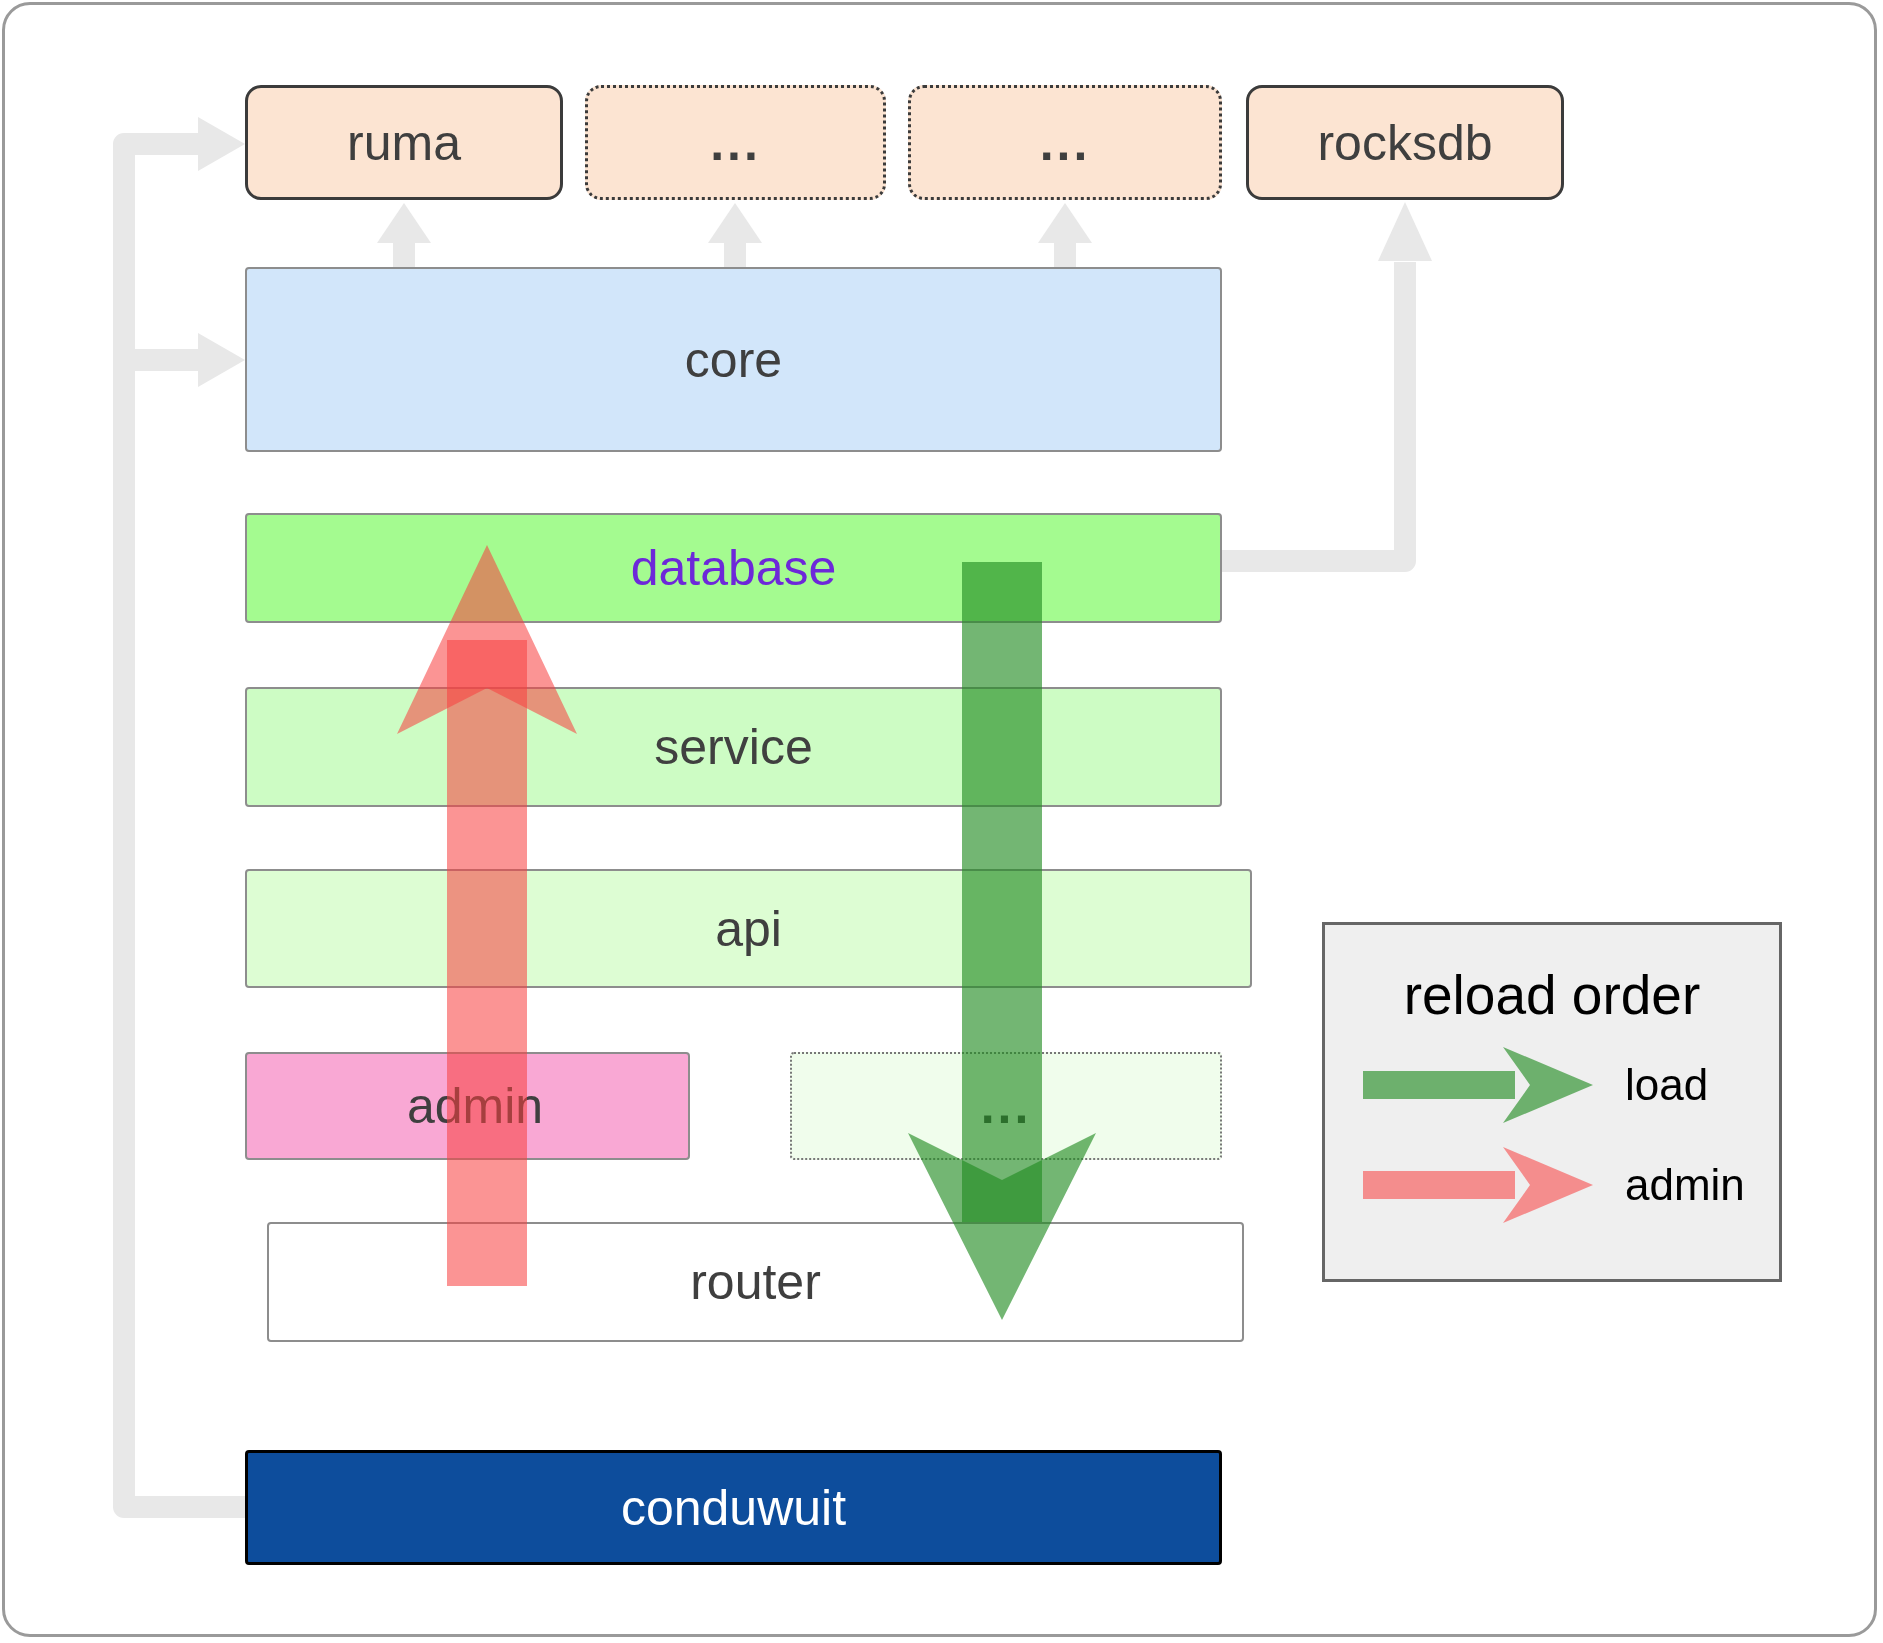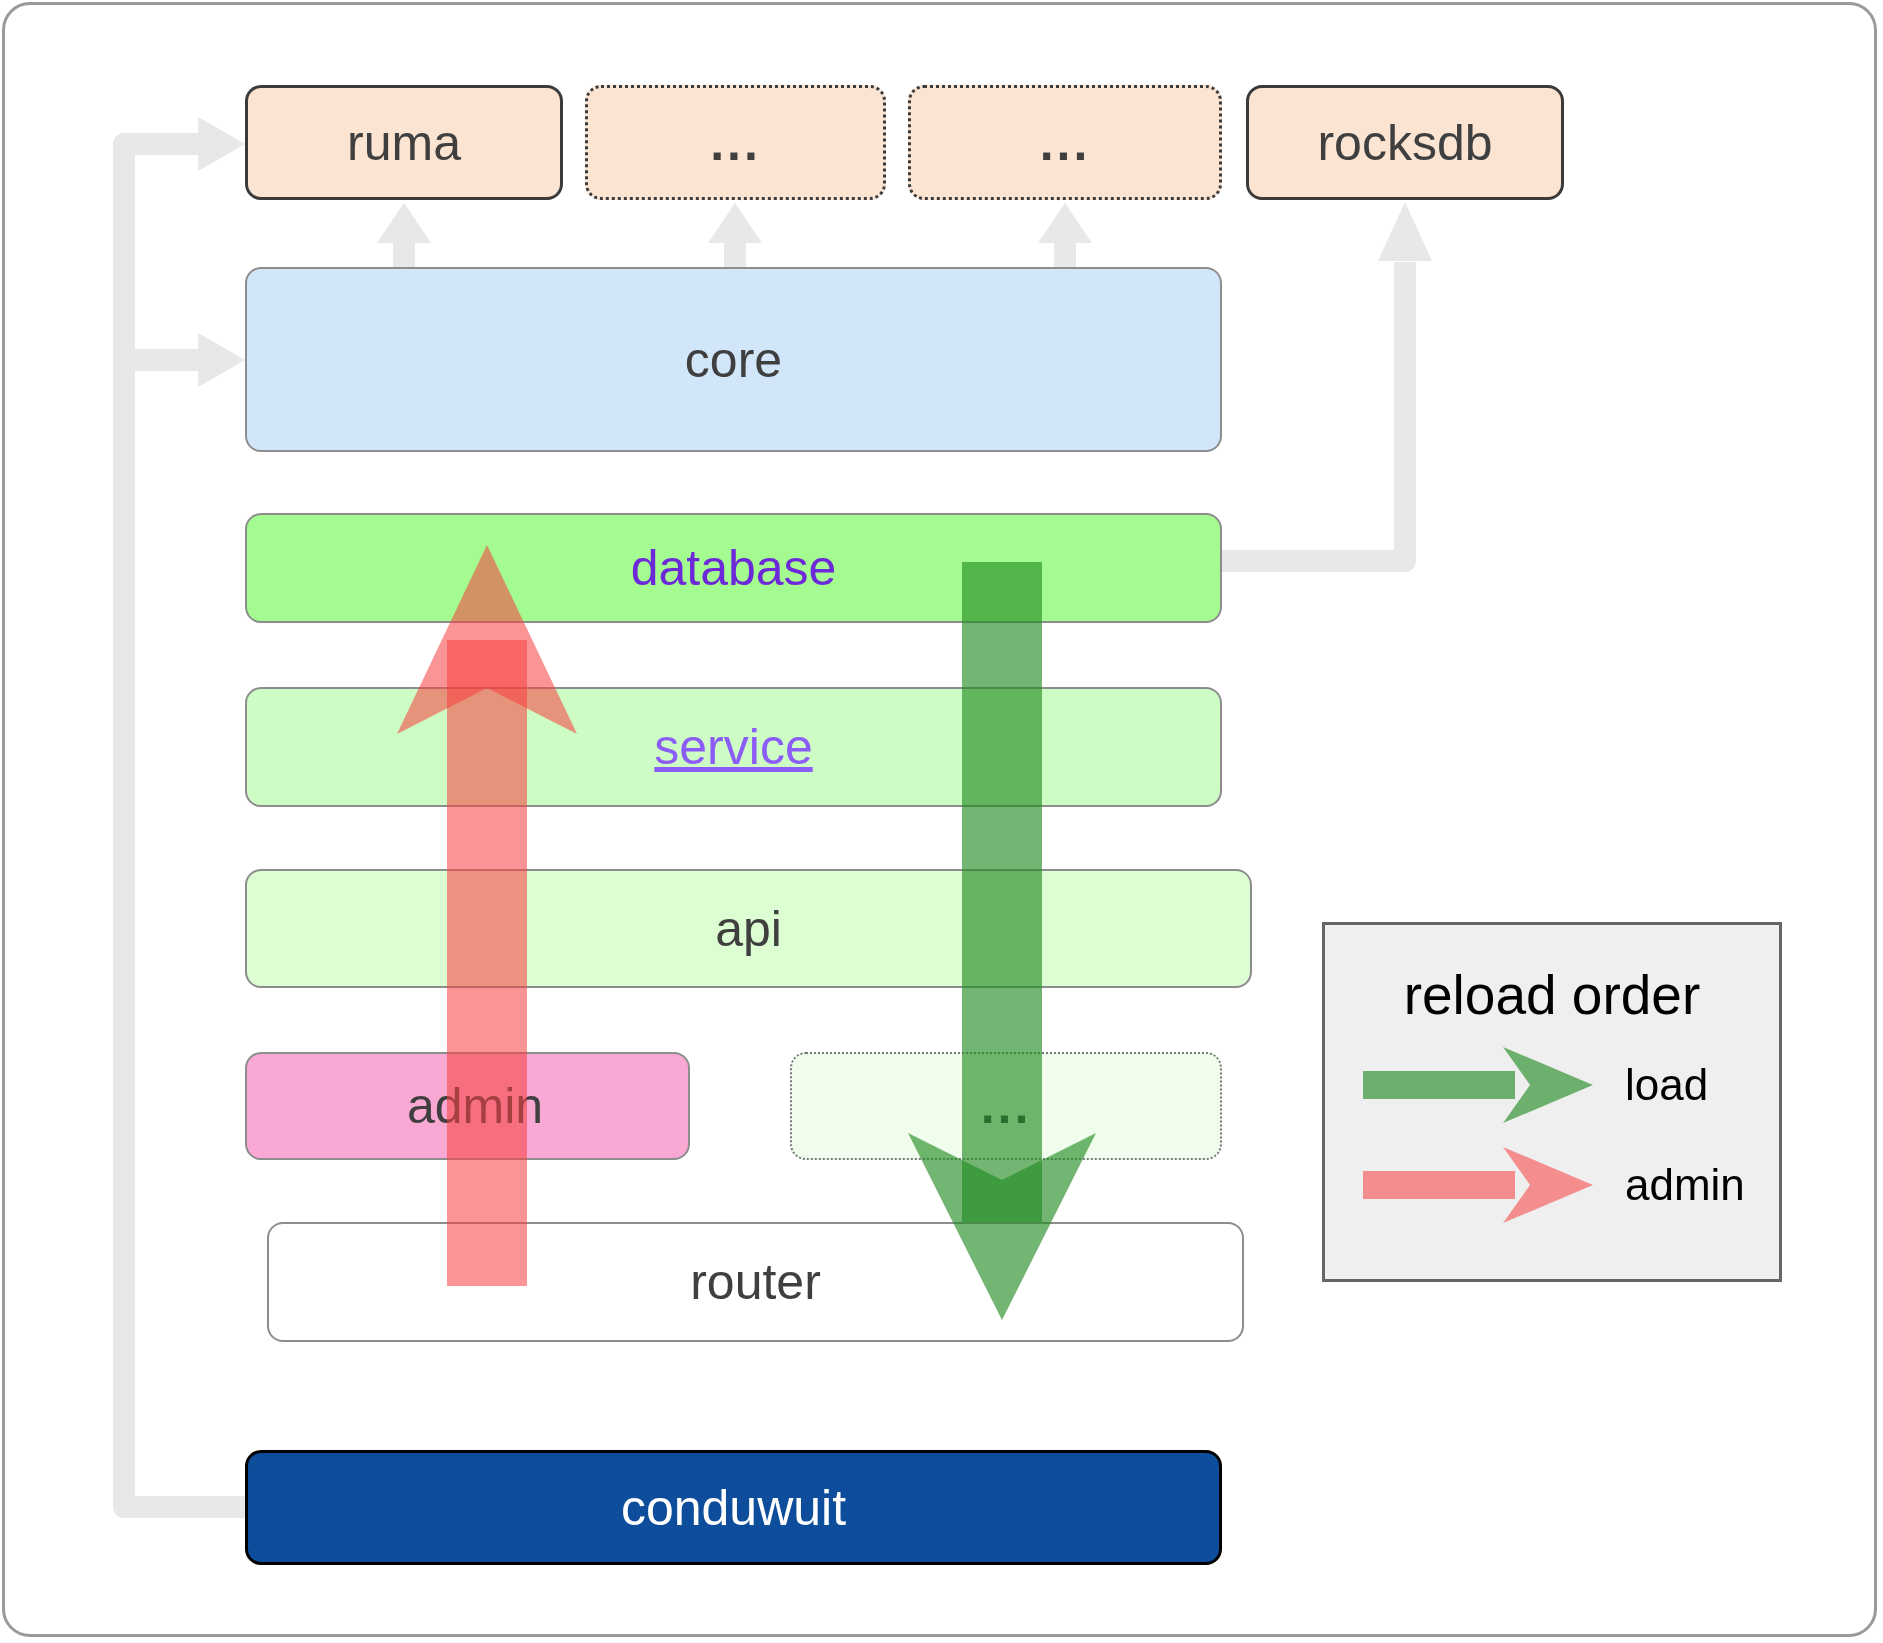--- a/index.html
+++ b/index.html
@@ -1,20 +1,20 @@
 <!DOCTYPE html>
 <html><head>
 <meta charset="utf-8">
 <style>
   html,body{margin:0;padding:0;background:#fff;}
   body{width:1883px;height:1643px;position:relative;font-family:"Liberation Sans",sans-serif;}
   .frame{position:absolute;left:2px;top:2px;width:1875px;height:1635px;border:3px solid #9a9a9a;border-radius:28px;box-sizing:border-box;background:#ffffff;}
   .lyr{position:absolute;left:0;top:0;width:1883px;height:1643px;pointer-events:none;}
   .box{position:absolute;box-sizing:border-box;border-radius:16px;display:flex;align-items:center;justify-content:center;font-size:50px;color:#3f3f3f;z-index:2;}
-  .box.thin{border-radius:16px;}
+  .box.thin{border-radius:4px;}
   .dots-label{font-weight:700;letter-spacing:3px;}
   
   [data-name="box-ruma"]{left:245px;top:85px;width:318px;height:115px;border:3px solid #3b3b3b;}
   [data-name="box-deps-more-1"]{left:585px;top:85px;width:301px;height:115px;border:3px dotted #3b3b3b;}
   [data-name="box-deps-more-2"]{left:908px;top:85px;width:314px;height:115px;border:3px dotted #3b3b3b;}
   [data-name="box-rocksdb"]{left:1246px;top:85px;width:318px;height:115px;border:3px solid #3b3b3b;}
   [data-name="box-core"]{left:245px;top:267px;width:977px;height:185px;border:2px solid #8d8d8d;}
   [data-name="box-database"]{left:245px;top:513px;width:977px;height:110px;border:2px solid #8d8d8d;}
   [data-name="box-service"]{left:245px;top:687px;width:977px;height:120px;border:2px solid #8d8d8d;}
   [data-name="box-api"]{left:245px;top:869px;width:1007px;height:119px;border:2px solid #8d8d8d;}
@@ -67,21 +67,21 @@
 </div>
 <div class="box" data-name="box-rocksdb" style="background-color: rgb(252, 228, 210); color: rgb(63, 63, 63);">
   <span data-name="box-label">rocksdb</span>
 </div>
 <div class="box thin" data-name="box-core" style="background-color: rgb(210, 230, 250); color: rgb(63, 63, 63);">
   <span data-name="box-label">core</span>
 </div>
 <div class="box thin" data-name="box-database" style="background-color: rgb(164, 251, 144); color: #6d28d9;">
   <span data-name="box-label">database</span>
 </div>
-<div class="box thin" data-name="box-service" style="background-color: rgb(205, 252, 196); color: #8b5cf6; text-decoration: underline;">
+<div class="box thin" data-name="box-service" style="background-color: rgb(205, 252, 196); color: #404040;">
   <span data-name="box-label">service</span>
 </div>
 <div class="box thin" data-name="box-api" style="background-color: rgb(221, 253, 211); color: rgb(63, 63, 63);">
   <span data-name="box-label">api</span>
 </div>
 <div class="box thin" data-name="box-admin" style="background-color: #f9a8d4; color: rgb(63, 63, 63); padding-left: 15px;">
   <span data-name="box-label">admin</span>
 </div>
 <div class="box thin" data-name="box-crates-more" style="background-color: rgb(240, 253, 236); color: rgb(63, 63, 63);">
   <span class="dots-label" data-name="box-label">...</span>

